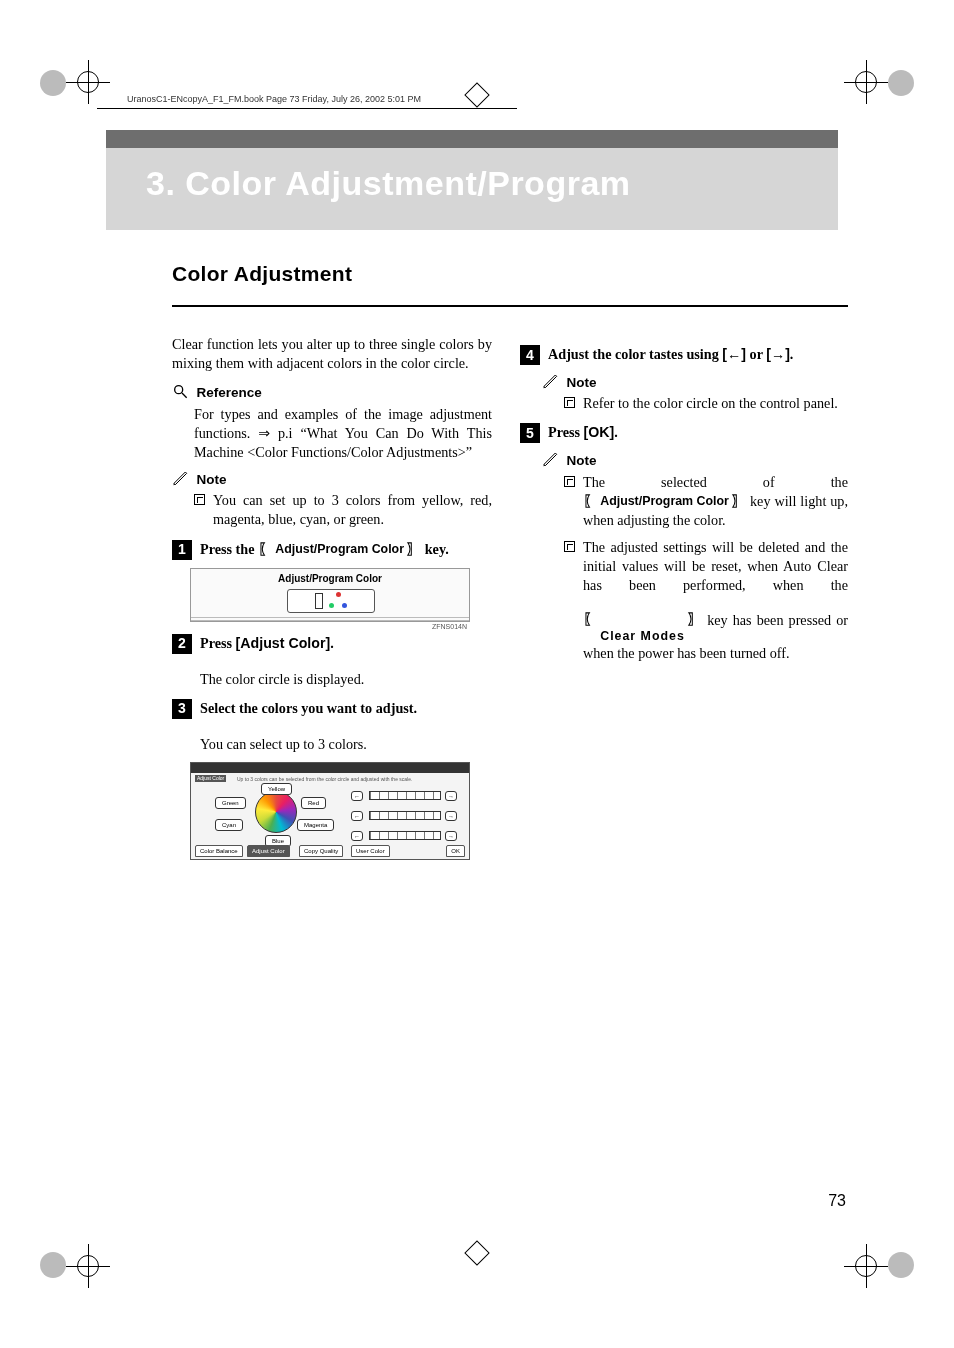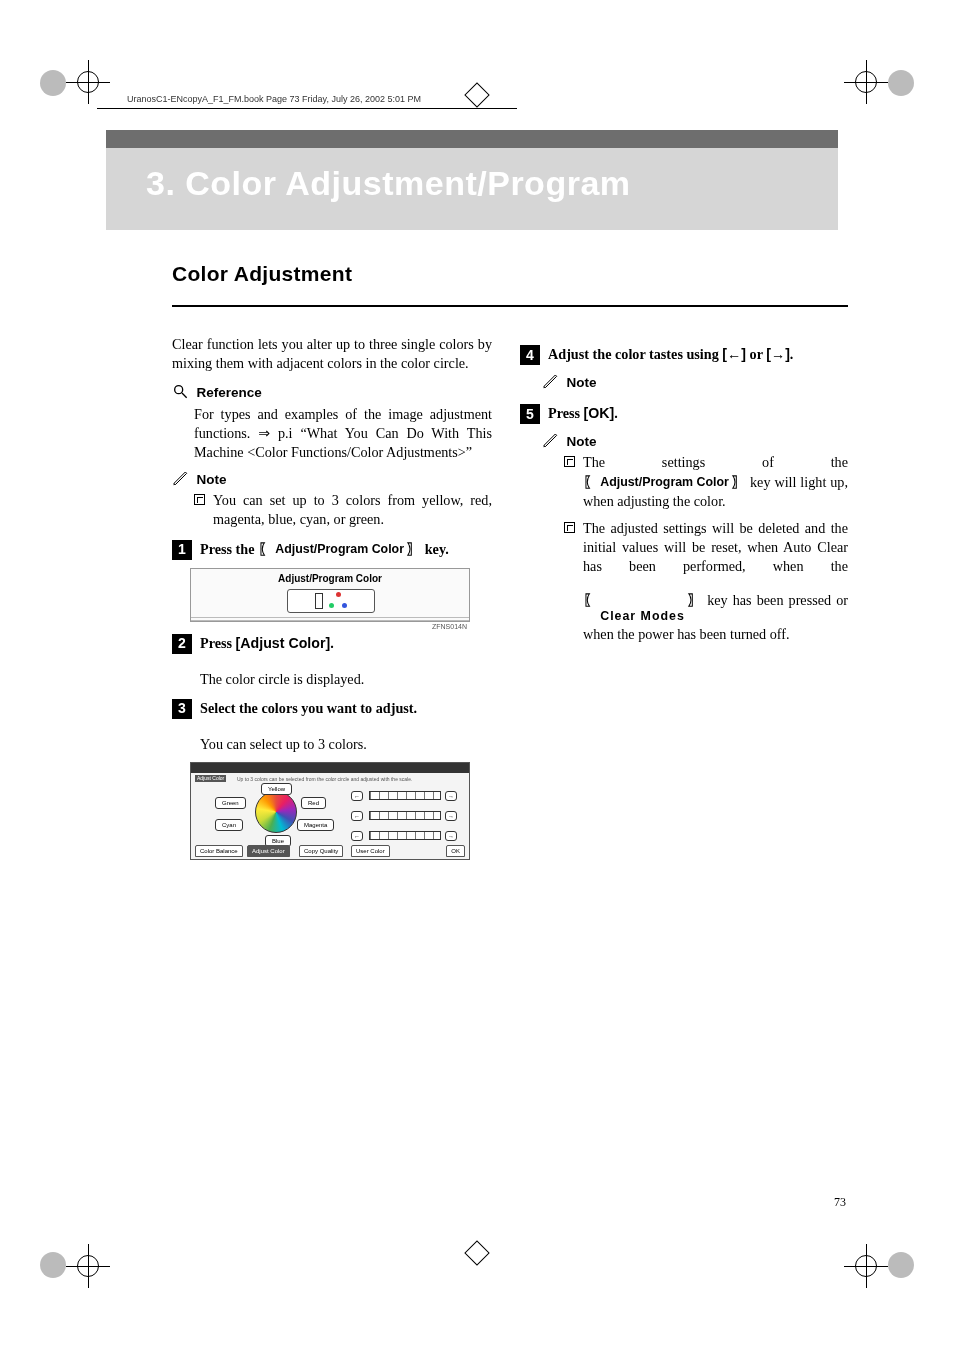--- a/index.html
+++ b/index.html
@@ -117,21 +117,21 @@
     .shot .bar { position:absolute; top:0; left:0; right:0; height:10px; background:#333; }
     .shot .tiny { font-size:5px; color:#555; }
     .shot .pill { position:absolute; border:1px solid #333; background:#fff; border-radius:3px; font-size:6px; padding:1px 6px; display:flex; align-items:center; justify-content:center; }
     .shot .wheel { position:absolute; left:64px; top:28px; width:42px; height:42px; border-radius:50%; border:1px solid #333;
                    background: conic-gradient(#e74c3c, #e91e63, #9c27bb, #3f51b5, #00bcd4, #4caf50, #cddc39, #ffeb3b, #ff9800, #e74c3c); }
     .shot .slider { position:absolute; height:9px; border:1px solid #333; background:#fff; }
     .shot .slider .ticks { position:absolute; inset:0; background:
         repeating-linear-gradient(90deg,#777 0 1px, transparent 1px 9px); }
     .shot .tab { position:absolute; bottom:2px; border:1px solid #555; font-size:6px; padding:1px 4px; background:#fff; border-radius:2px 2px 0 0; }
 
-    .pagenum { position:absolute; right:108px; bottom:138px; font-size:12px; font-family: Liberation Serif, serif; }
+    .pagenum { position:absolute; right:108px; bottom:138px; font-size:16px; font-family: Liberation Sans, sans-serif; }
 
     .arrowbox { display:inline-block; font-family: Arial,sans-serif; font-weight:700; }
   </style>
 </head>
 <body>
 
 <div class="cropmark tl">
     <div class="disc"></div>
     <div class="cross">
       <div class="ring"></div>
@@ -291,20 +291,26 @@
   </div>
 
   <div class="noteblk" style="margin-left:22px;">
     <span class="icon-sm">
       <svg width="16" height="16" viewBox="0 0 24 24">
           <path d="M3 20 L20 3 L22 5 L5 22 Z" fill="none" stroke="#000" stroke-width="1.5"></path>
           <path d="M3 20 L2 23 L5 22 Z" fill="#000"></path>
         </svg>
     </span>
     <span class="label">Note</span>
+    <div class="bullets">
+      <div class="bullet">
+          <span class="bx"><span class="sq"></span></span>
+          <span class="tx">Refer to the color circle on the control panel.</span>
+        </div>
+    </div>
   </div>
 
   <div class="step">
     <div class="stepnum">5</div>
     <div class="steptxt">
       <span>Press</span>
       <span class="ok">[OK]</span><span>.</span>
     </div>
   </div>
 
@@ -313,21 +319,21 @@
       <svg width="16" height="16" viewBox="0 0 24 24">
           <path d="M3 20 L20 3 L22 5 L5 22 Z" fill="none" stroke="#000" stroke-width="1.5"></path>
           <path d="M3 20 L2 23 L5 22 Z" fill="#000"></path>
         </svg>
     </span>
     <span class="label">Note</span>
     <div class="bullets">
       <div class="bullet">
         <span class="bx"><span class="sq"></span></span>
         <span class="tx">
-          <span>The settings of the</span>
+          <span>The selected of the</span>
           <span class="keybrk">
               <span class="br">〖</span>
               <span class="klabel">Adjust/Program Color</span>
               <span class="br">〗</span>
             </span>
           <span>key will light up, when adjusting the color.</span>
         </span>
       </div>
       <div class="bullet">
         <span class="bx"><span class="sq"></span></span>

